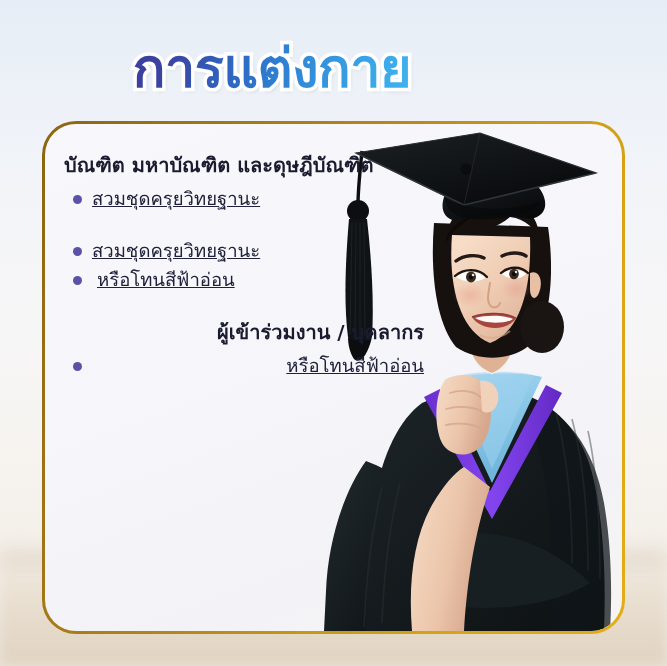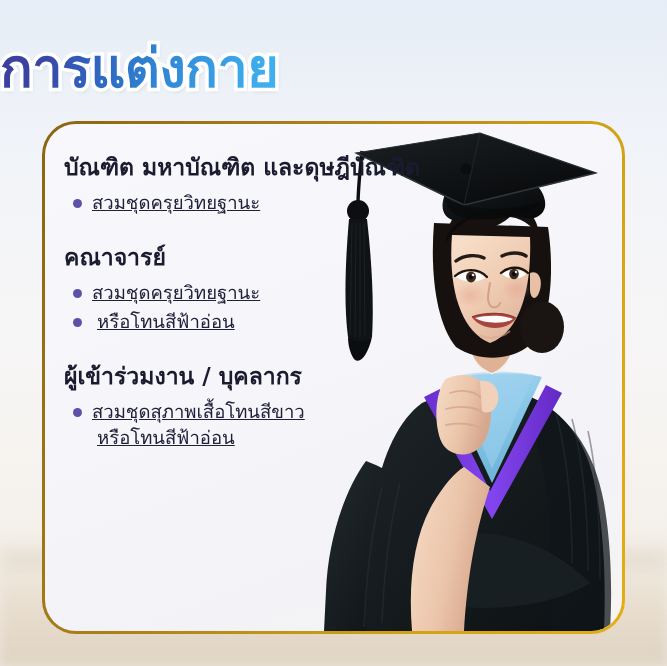--- a/index.html
+++ b/index.html
@@ -51,26 +51,26 @@
     height: 26px;
     background: linear-gradient(180deg, rgba(215,200,180,0) 0%, rgba(206,186,160,0.35) 60%, rgba(215,200,180,0) 100%);
     filter: blur(8px);
     pointer-events: none;
   }
 
   
   .title-wrap {
     position: absolute;
     top: 30px;
-    left: 0;
+    left: 8px;
     width: 528px;
     height: 78px;
     display: flex;
     align-items: center;
-    justify-content: flex-start;
+    justify-content: center;
   }
 
   .title {
     position: relative;
     font-family: "DejaVu Sans", "Liberation Sans", sans-serif;
     font-weight: bold;
     font-size: 54px;
     line-height: 1;
     letter-spacing: -0.5px;
     white-space: nowrap;
@@ -136,26 +136,26 @@
   
   .content {
     position: absolute;
     left: 19px;
     top: 28px;
     width: 360px;
     z-index: 6;
   }
 
   .section { margin-bottom: 26px; }
-  .section:last-child { margin-bottom: 0; }
+  .section:last-child { margin-bottom: 0; text-align: right; }
 
   .sec-head {
     font-family: "DejaVu Sans", "Liberation Sans", sans-serif;
     font-weight: bold;
-    font-size: 23px;
+    font-size: 20px;
     line-height: 1.35;
     color: #1b1b30;
     white-space: nowrap;
     margin-bottom: 7px;
   }
 
   .bullets { list-style: none; }
 
   .bullets li {
     position: relative;
@@ -359,39 +359,37 @@
           <div class="sec-head">บัณฑิต มหาบัณฑิต และดุษฎีบัณฑิต</div>
           <ul class="bullets">
             <li>
               <span class="dot"></span>
               <span>สวมชุดครุยวิทยฐานะ</span>
             </li>
           </ul>
         </div>
 
         <div class="section">
-          <div class="sec-head">คณาจารย์</div>
           <ul class="bullets">
             <li>
               <span class="dot"></span>
               <span>สวมชุดครุยวิทยฐานะ</span>
             </li>
             <li>
               <span class="dot"></span>
               <span class="l2">หรือโทนสีฟ้าอ่อน</span>
             </li>
           </ul>
         </div>
 
         <div class="section">
           <div class="sec-head">ผู้เข้าร่วมงาน / บุคลากร</div>
           <ul class="bullets">
             <li>
               <span class="dot"></span>
-              <span>สวมชุดสุภาพเสื้อโทนสีขาว</span>
               <span class="l2">หรือโทนสีฟ้าอ่อน</span>
             </li>
           </ul>
         </div>
 
       </div>
 
     </div>
   </div>
 

